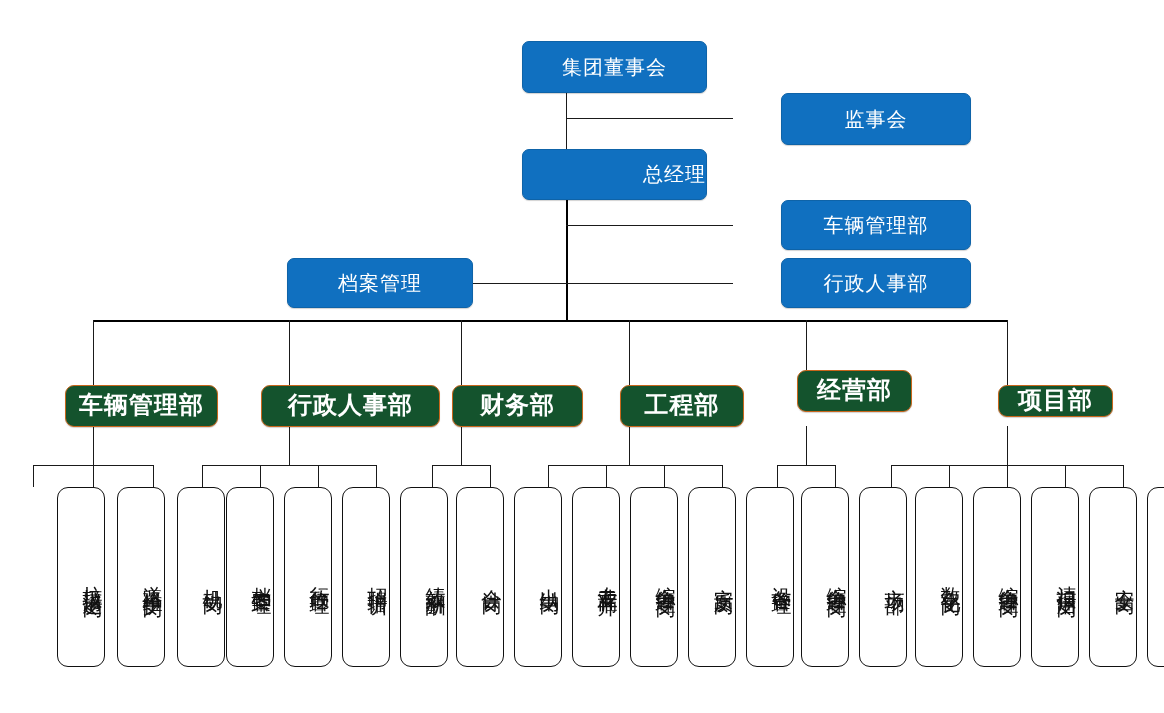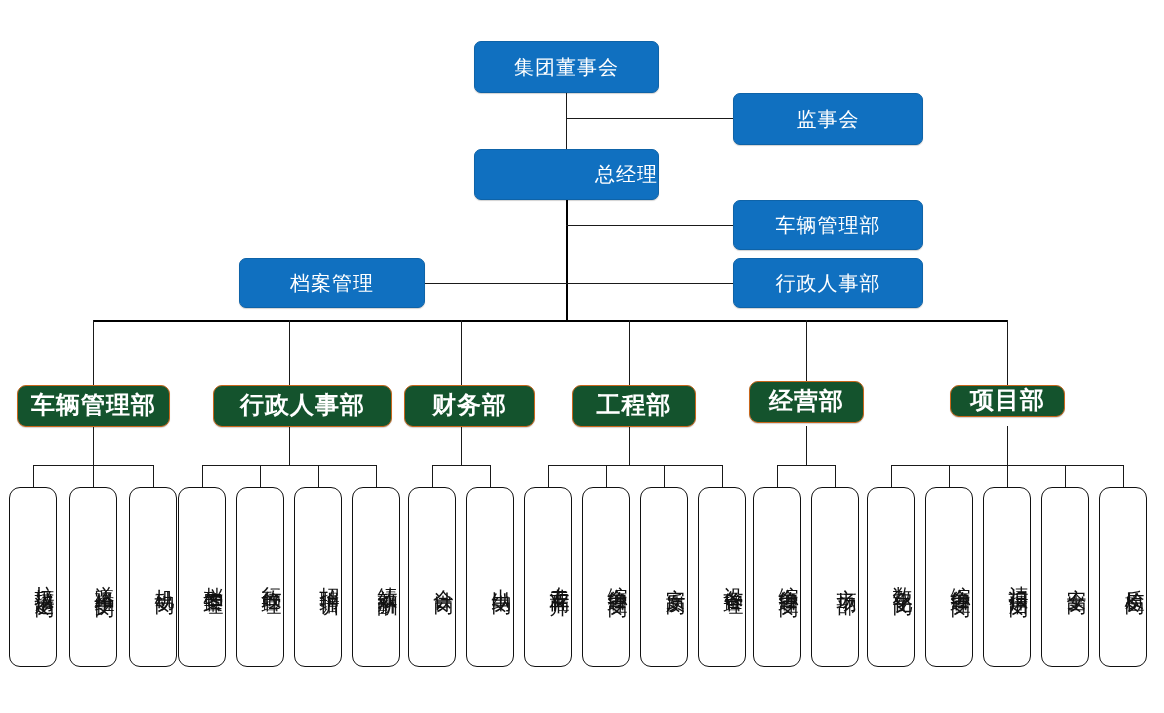--- a/index.html
+++ b/index.html
@@ -31,20 +31,21 @@
 
   
   .node {
     position: absolute;
     box-sizing: border-box;
     display: flex;
     align-items: center;
     justify-content: center;
     text-align: center;
     line-height: 1.15;
+    margin-left: 48px;
   }
   .node.blue {
     background: #1070c0;
     border: 1px solid #0e63a8;
     border-radius: 7px;
     color: #ffffff;
     font-size: 20px;
     letter-spacing: 1px;
     box-shadow: 0 1px 1px rgba(0,0,0,0.18);
   }
@@ -171,21 +172,21 @@
   </div>
   <div class="node orange" style="left:213px; top:385px; width:179px; height:42px;justify-content:center;">
     <span>行政人事部</span>
   </div>
   <div class="node orange" style="left:404px; top:385px; width:131px; height:42px;">
     <span>财务部</span>
   </div>
   <div class="node orange" style="left:572px; top:385px; width:124px; height:42px;">
     <span>工程部</span>
   </div>
-  <div class="node orange" style="left:749px; top:381px; width:115px; height:42px;">
+  <div class="node orange" style="left:749px; top:370px; width:115px; height:42px;">
     <span>经营部</span>
   </div>
   <div class="node orange" style="left:950px; top:385px; width:115px; height:32px;">
     <span>项目部</span>
   </div>
 
   <div class="node leaf" style="left:9px; top:487px; width:48px; height:180px;">
     <span>垃圾清运岗</span>
   </div>
   <div class="node leaf" style="left:69px; top:487px; width:48px; height:180px;">

